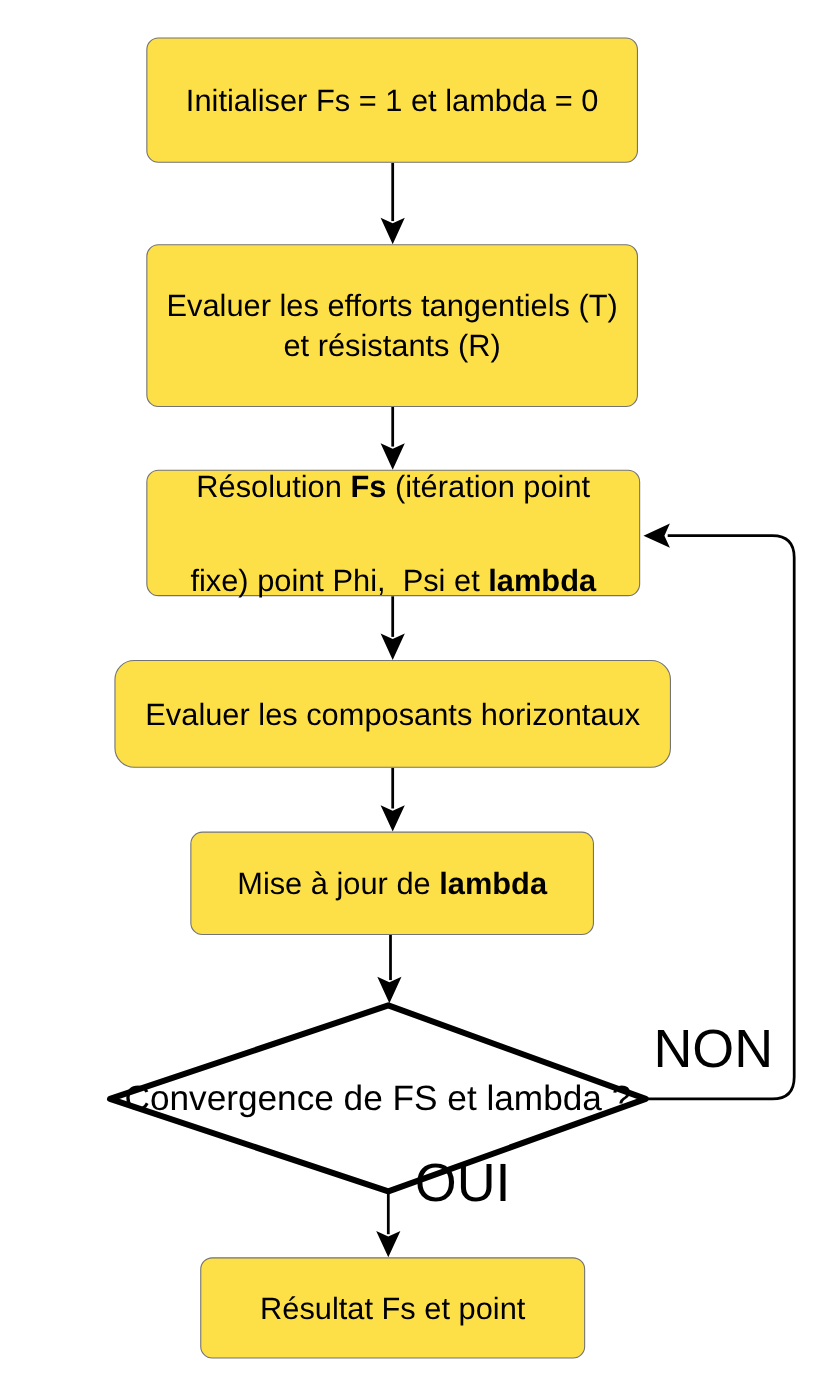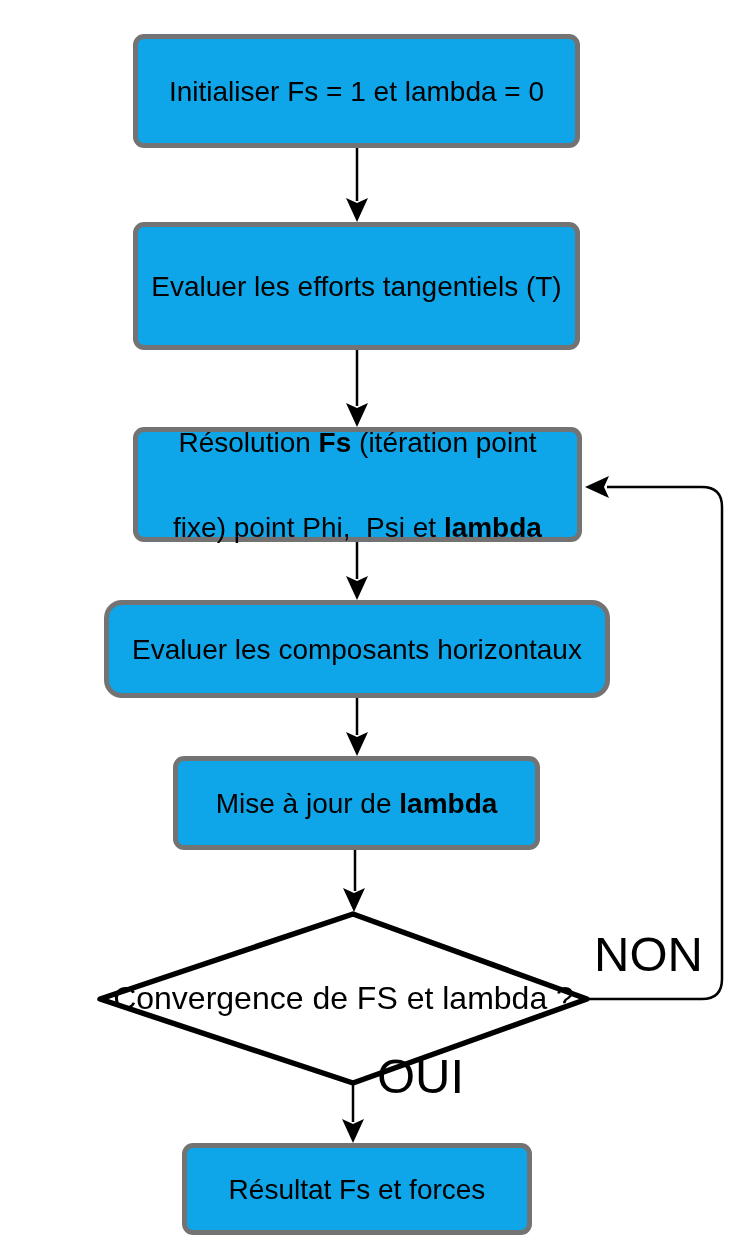--- a/index.html
+++ b/index.html
@@ -18,22 +18,22 @@
   }
   #connectors {
     position: absolute;
     left: 0;
     top: 0;
     z-index: 1;
   }
   .node {
     position: absolute;
     z-index: 2;
-    background: #0ea5e9;
-    border: 5px solid #737373;
+    background: #fde047;
+    border: 1px solid #737373;
     border-radius: 11px;
     display: flex;
     flex-direction: column;
     align-items: center;
     justify-content: center;
     text-align: center;
     font-size: 28px;
     line-height: 37px;
     box-sizing: border-box;
   }
@@ -52,21 +52,21 @@
     white-space: pre;
   }
   .edge-label {
     position: absolute;
     z-index: 2;
     font-size: 49px;
     line-height: 36px;
     white-space: pre;
   }
   #box-init        { left: 133px; top: 34px;  width: 447px; height: 114px; }
-  #box-efforts     { left: 133px; top: 222px; width: 447px; height: 128px; }
+  #box-efforts     { left: 133px; top: 222px; width: 447px; height: 148px; }
   #box-resolution  { left: 133px; top: 427px; width: 449px; height: 115px; gap: 48px; }
   #box-components  { left: 104px; top: 600px; width: 506px; height: 98px; border-radius: 18px; }
   #box-update      { left: 173px; top: 756px; width: 367px; height: 94px; }
   #box-result      { left: 182px; top: 1143px; width: 350px; height: 92px; }
   #diamond-label   { left: 100px; top: 913px; width: 487px; height: 170px; }
   #label-non       { left: 594px; top: 936px; }
   #label-oui       { left: 377px; top: 1058px; }
 </style>
 </head>
 <body>
@@ -98,20 +98,21 @@
     <path d="M587 999 L702 999 Q722 999 722 979 L722 507 Q722 487 702 487 L607 487" fill="none" stroke="#000000" stroke-width="2.5"></path>
     <path d="M585 487 L609 476 L604 487 L609 498 Z" fill="#000000"></path>
   </svg>
 
   <div class="node" id="box-init">
     <div class="line">Initialiser Fs = 1 et lambda = 0</div>
   </div>
 
   <div class="node" id="box-efforts">
     <div class="line">Evaluer les efforts tangentiels (T)</div>
+    <div class="line">et résistants (R)</div>
   </div>
 
   <div class="node" id="box-resolution">
     <div class="line"><span>Résolution </span><span class="b">Fs</span><span> (itération point</span></div>
     <div class="line"><span>fixe) point Phi,  Psi et </span><span class="b">lambda</span></div>
   </div>
 
   <div class="node" id="box-components">
     <div class="line">Evaluer les composants horizontaux</div>
   </div>
@@ -119,16 +120,16 @@
   <div class="node" id="box-update">
     <div class="line"><span>Mise à jour de </span><span class="b">lambda</span></div>
   </div>
 
   <div class="diamond-text" id="diamond-label">Convergence de FS et lambda ?</div>
 
   <div class="edge-label" id="label-non">NON</div>
   <div class="edge-label" id="label-oui">OUI</div>
 
   <div class="node" id="box-result">
-    <div class="line">Résultat Fs et forces</div>
+    <div class="line">Résultat Fs et point</div>
   </div>
 
 </div>
 
 </body></html>

